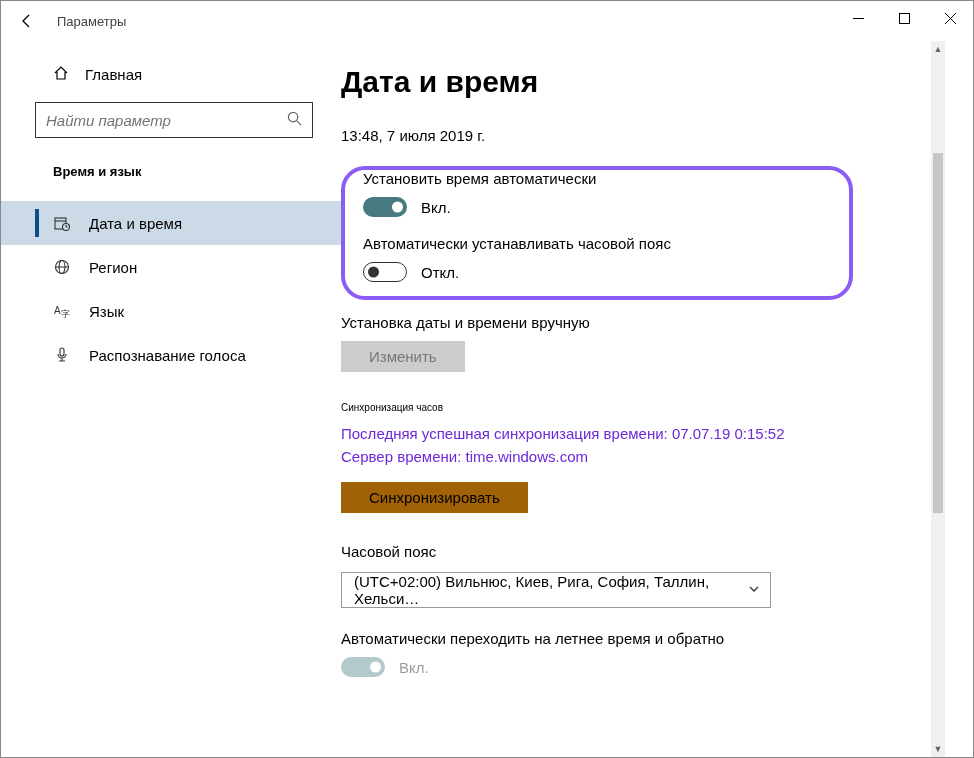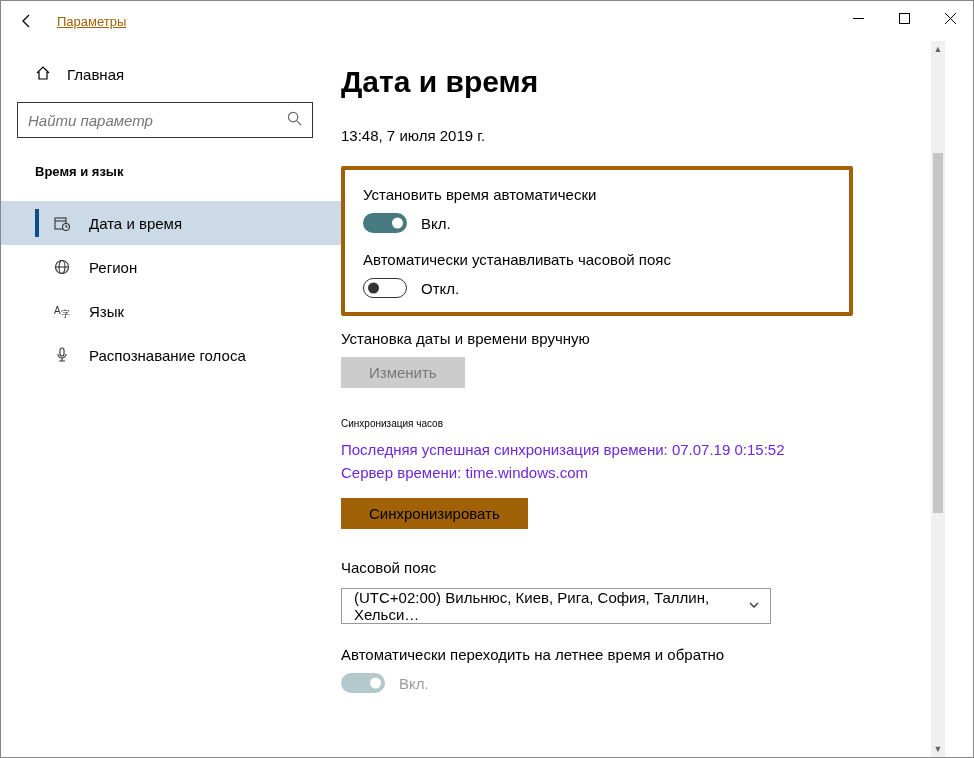--- a/index.html
+++ b/index.html
@@ -1,45 +1,45 @@
 <!DOCTYPE html>
 <html><head>
 <meta charset="utf-8">
 <style>
 * { margin: 0; padding: 0; box-sizing: border-box; font-family: "Segoe UI", Tahoma, sans-serif; }
 body { background: #fff; width: 974px; height: 758px; overflow: hidden; border: 1px solid #888; position: relative; }
 
 .titlebar { height: 40px; display: flex; align-items: center; padding-left: 18px; }
 .titlebar .back { width: 28px; display:flex; align-items:center; cursor:pointer; }
-.titlebar .title { font-size: 13px; margin-left: 10px; color:#a16207;text-decoration:underline; }
+.titlebar .title { font-size: 13px; margin-left: 10px; color:#404040; }
 .win-controls { position:absolute; right:0; top:0; display:flex; }
 .win-btn { width:46px; height:34px; display:flex; align-items:center; justify-content:center; cursor:pointer; }
 .win-btn svg { stroke:#000; stroke-width:1; fill:none; }
 
 .layout { display:flex; height: calc(100% - 40px); }
 .sidebar { width: 340px; padding: 16px 0 0 0; }
-.sidebar-inner { padding-left: 16px; padding-right: 28px; }
+.sidebar-inner { padding-left: 34px; padding-right: 28px; }
 .home-row { display:flex; align-items:center; gap:16px; font-size:15px; color:#000; padding: 8px 0 18px 18px; cursor:pointer; }
 .search-box { border:1px solid #333; height:36px; display:flex; align-items:center; padding: 0 10px; margin-bottom: 26px; }
 .search-box input { border:none; outline:none; flex:1; font-size:15px; font-style: italic; color:#14532d; background:transparent; }
 .search-box .srch-icon { color:#555; }
 .section-label { font-size:13px; font-weight:600; padding-left: 18px; margin-bottom: 22px; }
 .nav-list { list-style:none; }
 .nav-item { display:flex; align-items:center; gap:18px; height:44px; padding-left: 52px; font-size:15px; cursor:pointer; position:relative;}
 .nav-item.active { background:#ccd9e6; }
 .nav-item.active::before { content:""; position:absolute; left:34px; top:8px; bottom:8px; width:4px; background:#0a4f8a; }
 .nav-item .icon { width:18px; display:flex; justify-content:center; color:#333; }
 
 .content { flex:1; padding: 24px 0 0 0; overflow-y: auto; position:relative; }
 .content-inner { padding-left: 0; padding-right: 48px; max-width: 560px; }
 h1 { font-size: 30px; font-weight: 600; margin-bottom: 28px; }
 h2 { font-size: 21px; font-weight: 600; margin-bottom: 14px; }
 .datetime-now { font-size: 15px; margin-bottom: 22px; }
 
-.highlight-box { border: 4px solid #a16207; border-radius: 2px; padding: 16px 18px 14px; margin-bottom: 14px; }
+.highlight-box { border: 4px solid #8b5cf6; border-radius: 24px; padding: 0 18px 14px; margin-bottom: 14px; }
 .setting-block { margin-bottom: 18px; }
 .setting-label { font-size: 15px; margin-bottom: 10px; }
 .toggle-row { display:flex; align-items:center; gap:14px; }
 .toggle { width:44px; height:20px; border-radius:10px; position:relative; cursor:pointer; }
 .toggle.on { background:#467a80; }
 .toggle.off { background:#fff; border:1px solid #333; }
 .knob { width:11px; height:11px; border-radius:50%; position:absolute; top:50%; transform:translateY(-50%); }
 .toggle.on .knob { right:4px; background:#fff; }
 .toggle.off .knob { left:4px; background:#333; }
 .toggle-state { font-size:15px;text-align:right; }

